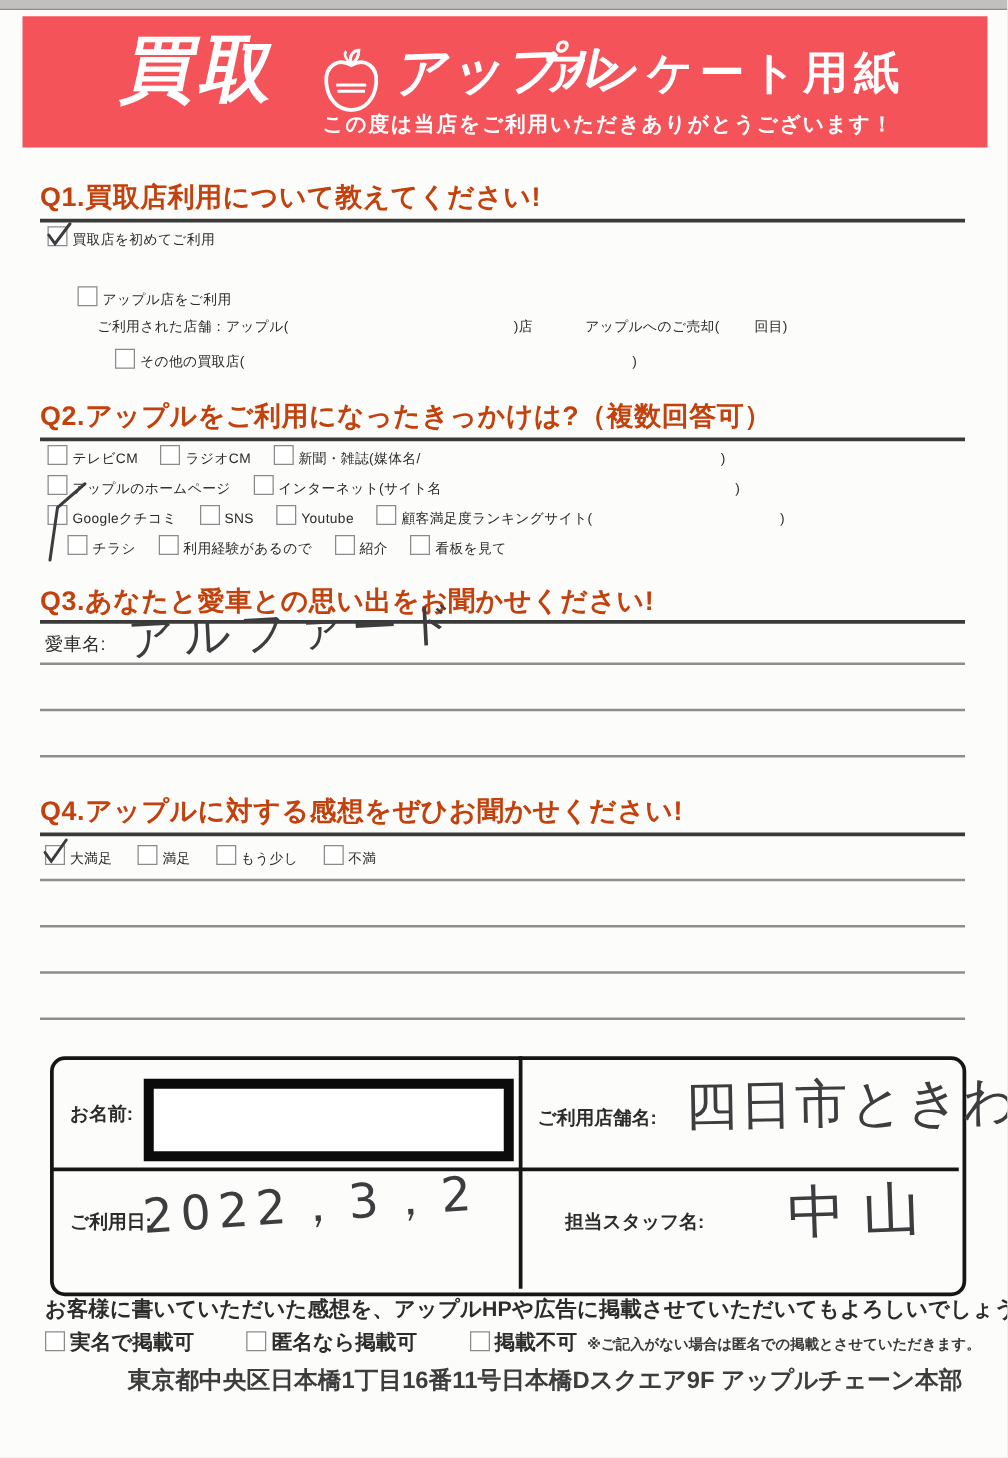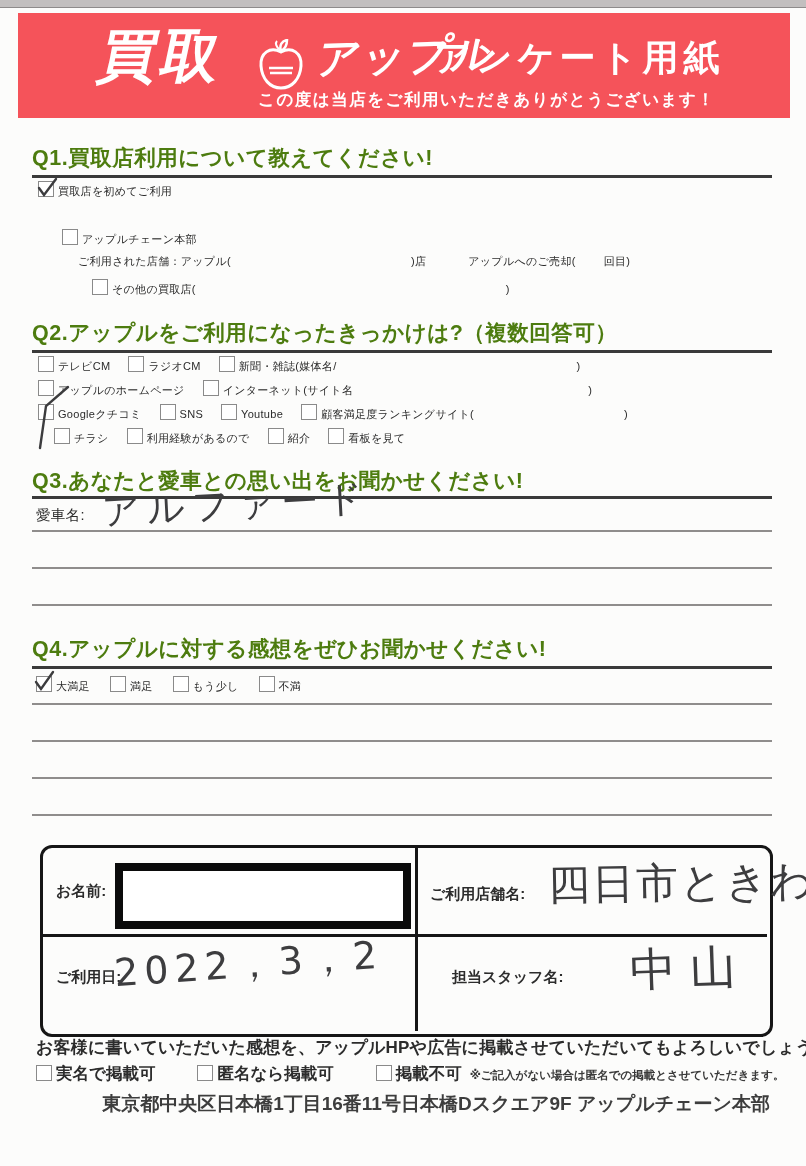--- a/index.html
+++ b/index.html
@@ -12,21 +12,21 @@
   .kaitori{position:absolute;left:82px;top:14px;font-size:58px;font-weight:900;color:#fff;
            transform:skewX(-12deg);letter-spacing:4px;line-height:1;}
   .apple-logo{position:absolute;left:238px;top:26px;width:50px;height:54px;}
   .brand-script{position:absolute;left:296px;top:22px;font-size:42px;font-style:italic;font-weight:700;
                 color:#fff;letter-spacing:2px;line-height:1;transform:rotate(-2deg);}
   .banner-title{position:absolute;left:416px;top:27px;font-size:36px;font-weight:900;color:#fff;
                 letter-spacing:5px;line-height:1;}
   .banner-sub{position:absolute;left:240px;top:76px;font-size:16.5px;font-weight:700;color:#fff;letter-spacing:1.5px;}
 
   
-  .qheading{position:absolute;left:32px;font-size:21.5px;font-weight:700;color:#4d7c0f;letter-spacing:.5px;white-space:nowrap;}
+  .qheading{position:absolute;left:32px;font-size:21.5px;font-weight:700;color:#c2410c;letter-spacing:.5px;white-space:nowrap;}
   .hrule{position:absolute;left:32px;width:740px;height:2.5px;background:#3a3a3a;}
   .wline{position:absolute;left:32px;width:740px;height:1.8px;background:#8f8d8c;}
 
   .row{position:absolute;font-size:11px;color:#2b2b2b;white-space:nowrap;letter-spacing:.3px;}
   .cb{display:inline-block;width:14px;height:14px;border:1.6px solid #8a8a8a;background:#fff;
       vertical-align:-2px;margin-right:4px;}
   .sp{display:inline-block;}
   .check-svg{position:absolute;pointer-events:none;}
 
   
@@ -69,21 +69,21 @@
 
   <div class="row" style="left:38px;top:181px;">
     <span class="cb"></span><span>買取店を初めてご利用</span>
   </div>
   <svg class="check-svg" style="left:35px;top:176px;" width="26" height="24">
     <path d="M4 12 L9 19 L21 3" stroke="#3c3c3e" stroke-width="2.4" fill="none" stroke-linecap="round"></path>
   </svg>
 
 
   <div class="row" style="left:62px;top:229px;">
-    <span class="cb"></span><span>アップルチェーン本部</span>
+    <span class="cb"></span><span>アップル店をご利用</span>
   </div>
 
   <div class="row" style="left:78px;top:254px;">
     <span>ご利用された店舗：アップル(</span><span class="sp" style="width:180px;"></span><span>)店</span><span class="sp" style="width:42px;"></span><span>アップルへのご売却(</span><span class="sp" style="width:28px;"></span><span>回目)</span>
   </div>
 
   <div class="row" style="left:62px;top:279px;margin-left:30px;">
     <span class="cb"></span><span>その他の買取店(</span><span class="sp" style="width:310px;"></span><span>)</span>
   </div>
 

